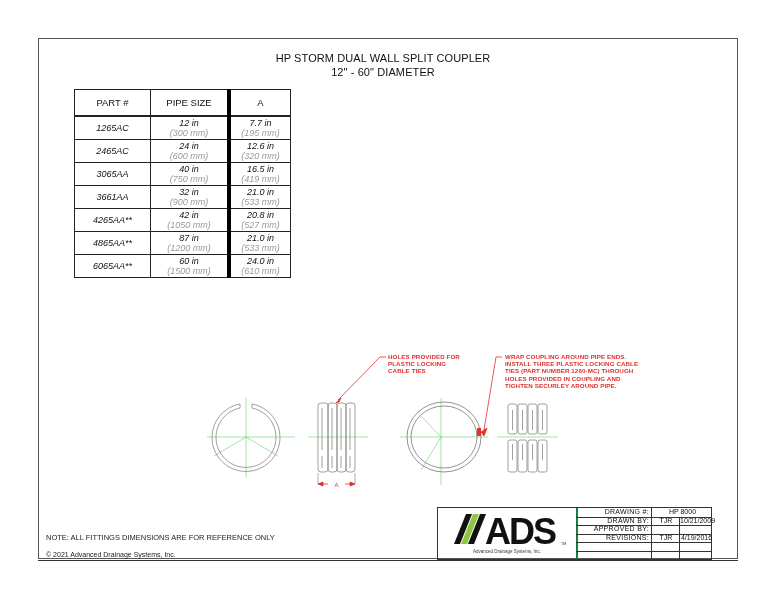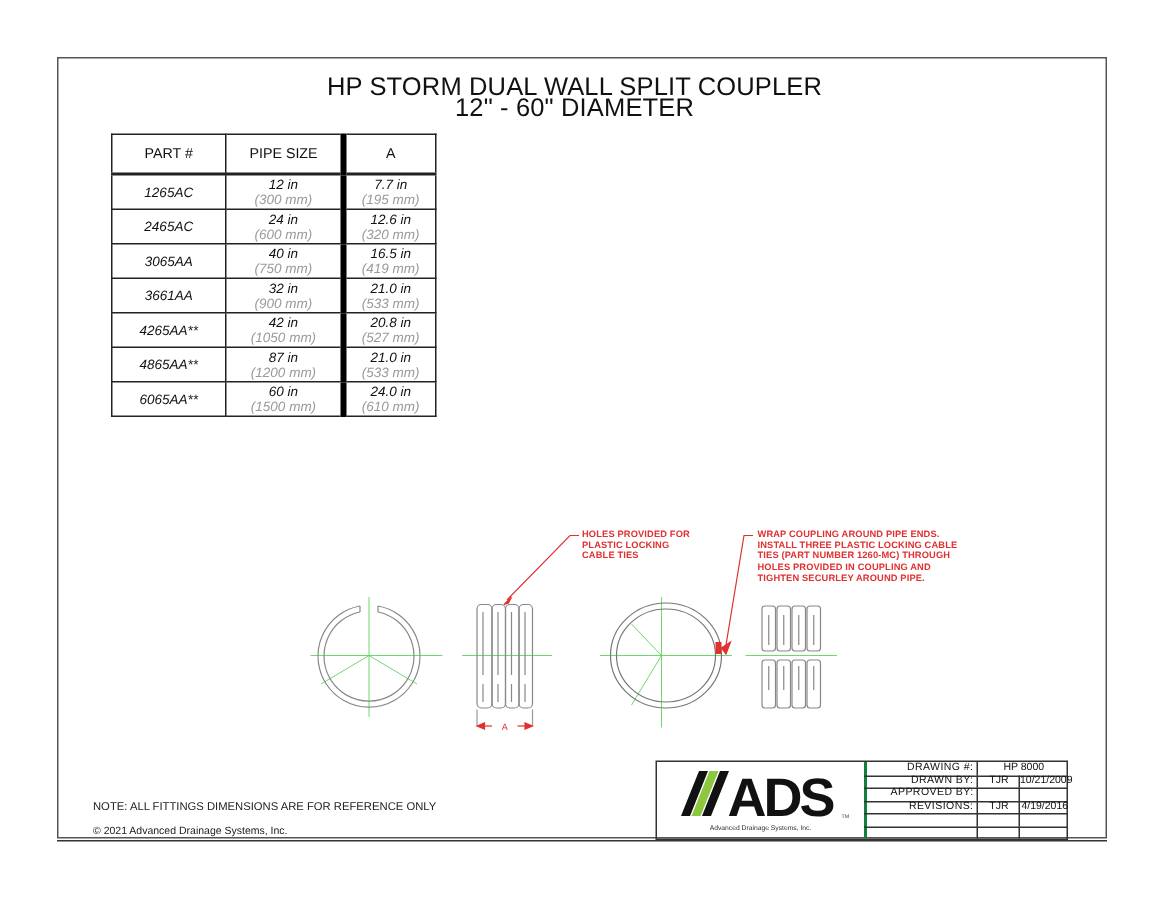--- a/index.html
+++ b/index.html
@@ -1,32 +1,32 @@
 <!DOCTYPE html>
 <html><head>
 <meta charset="utf-8">
 <style>
   html, body { margin: 0; padding: 0; background: #ffffff; }
   body { width: 777px; height: 600px; position: relative; overflow: hidden; font-family: "Liberation Sans", sans-serif; color: #111; }
   .sheet { position: absolute; left: 38px; top: 38px; width: 700px; height: 521px; border: 1.5px solid #555; box-sizing: border-box; }
-  .title { position: absolute; left: 0; width: 766px; top: 51px; text-align: center; font-size: 17px; line-height: 14px; letter-spacing: 0.1px; }
+  .title { position: absolute; left: 0; width: 766px; top: 51px; text-align: center; font-size: 11px; line-height: 14px; letter-spacing: 0.1px; }
   table.parts { position: absolute; left: 74px; top: 89px; border-collapse: collapse; font-size: 9px; }
   table.parts th, table.parts td { border: 1px solid #222; text-align: center; padding: 0; }
   table.parts th { font-weight: normal; height: 25px; font-size: 9.5px; }
   table.parts td { height: 22px; line-height: 10px; font-style: italic; }
   table.parts .c1 { width: 75px; }
   table.parts .c2 { width: 76px; }
   table.parts .c3 { width: 59px; }
   table.parts .thick-r { border-right: 4px solid #000000; }
   table.parts thead tr { border-bottom: 2px solid #222; }
   .mm { color: #9a9a9a; display: block; }
   .inch { display: block; }
   .note-red { position: absolute; color: #e03030; font-size: 6.2px; line-height: 7.2px; font-weight: bold; letter-spacing: 0.1px; }
   .drawing { position: absolute; left: 0; top: 0; }
-  .footnote { position: absolute; left: 62px; font-size: 7.5px; color: #222; }
+  .footnote { position: absolute; left: 46px; font-size: 7.5px; color: #222; }
   .titleblock { position: absolute; left: 437px; top: 507px; width: 275px; height: 53px; border: 1px solid #333; box-sizing: border-box; }
   .tb-logo { position: absolute; left: 0; top: 0; width: 138px; height: 51px; border-right: 2px solid #15803d; }
   .tb-grid { position: absolute; left: 138px; top: 0; width: 136px; height: 51px; }
   .tb-row { position: absolute; left: 0; width: 136px; height: 8.5px; border-bottom: 1px solid #333; font-size: 7px; line-height: 8.5px; }
   .tb-label { position: absolute; left: 0; width: 73px; text-align: right; letter-spacing: 0.3px; }
   .tb-c1 { position: absolute; left: 75px; width: 28px; text-align: center; border-left: 1px solid #333; height: 100%; }
   .tb-c2 { position: absolute; left: 103px; width: 33px; text-align: center; border-left: 1px solid #333; height: 100%; }
   .tb-span { position: absolute; left: 75px; width: 61px; text-align: center; border-left: 1px solid #333; height: 100%; }
   .ads-sub { position: absolute; left: 0; width: 138px; top: 41px; text-align: center; font-size: 4.5px; color: #333; }
   .tm { position: absolute; left: 123px; top: 34px; font-size: 3.5px; color: #333; }

